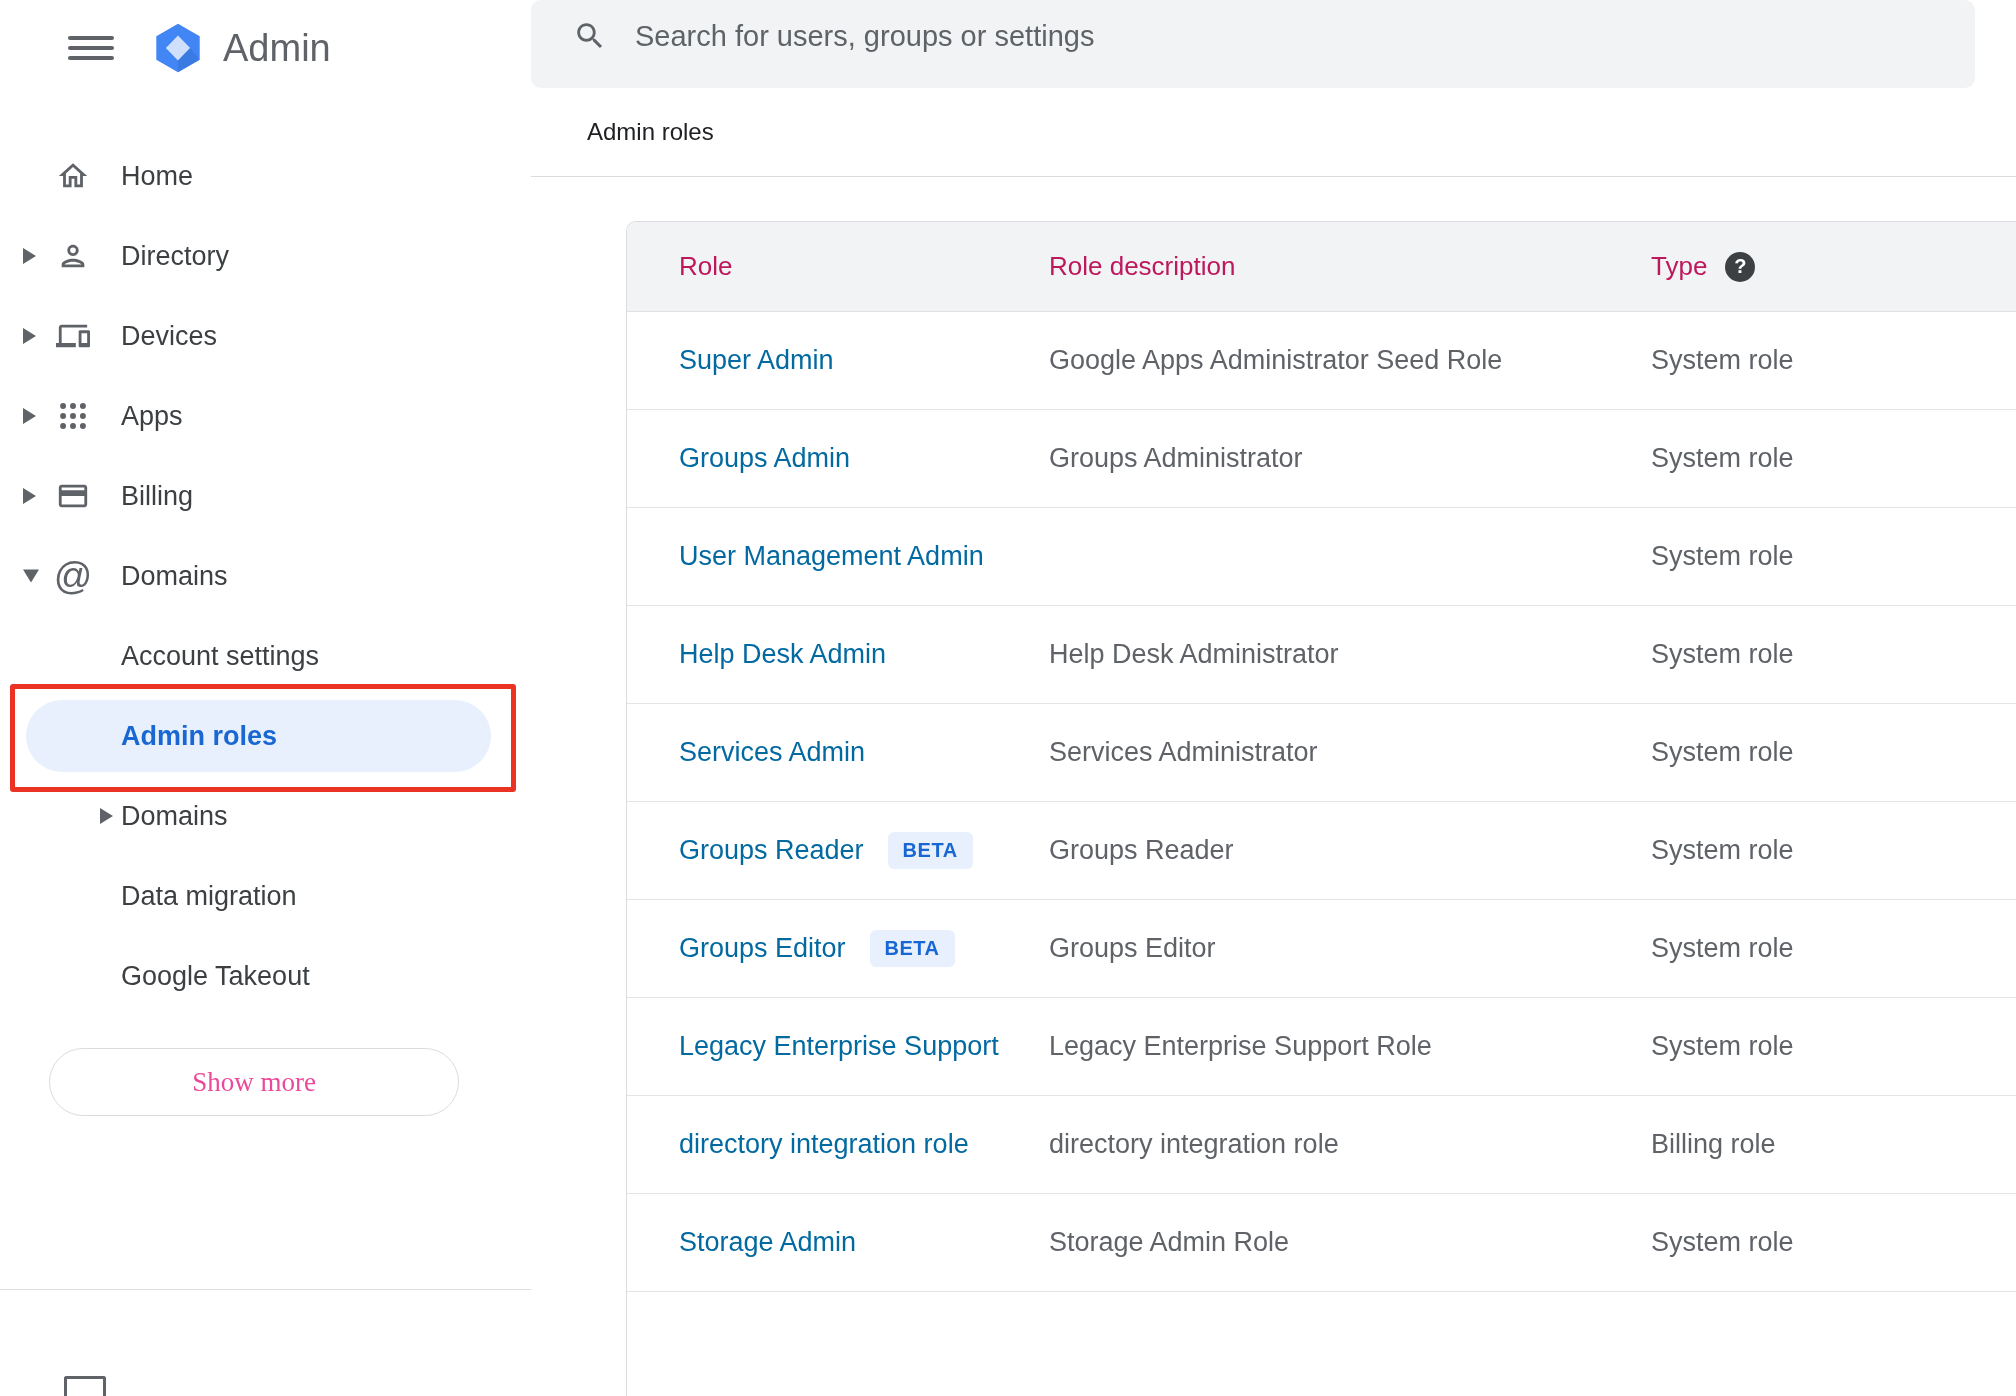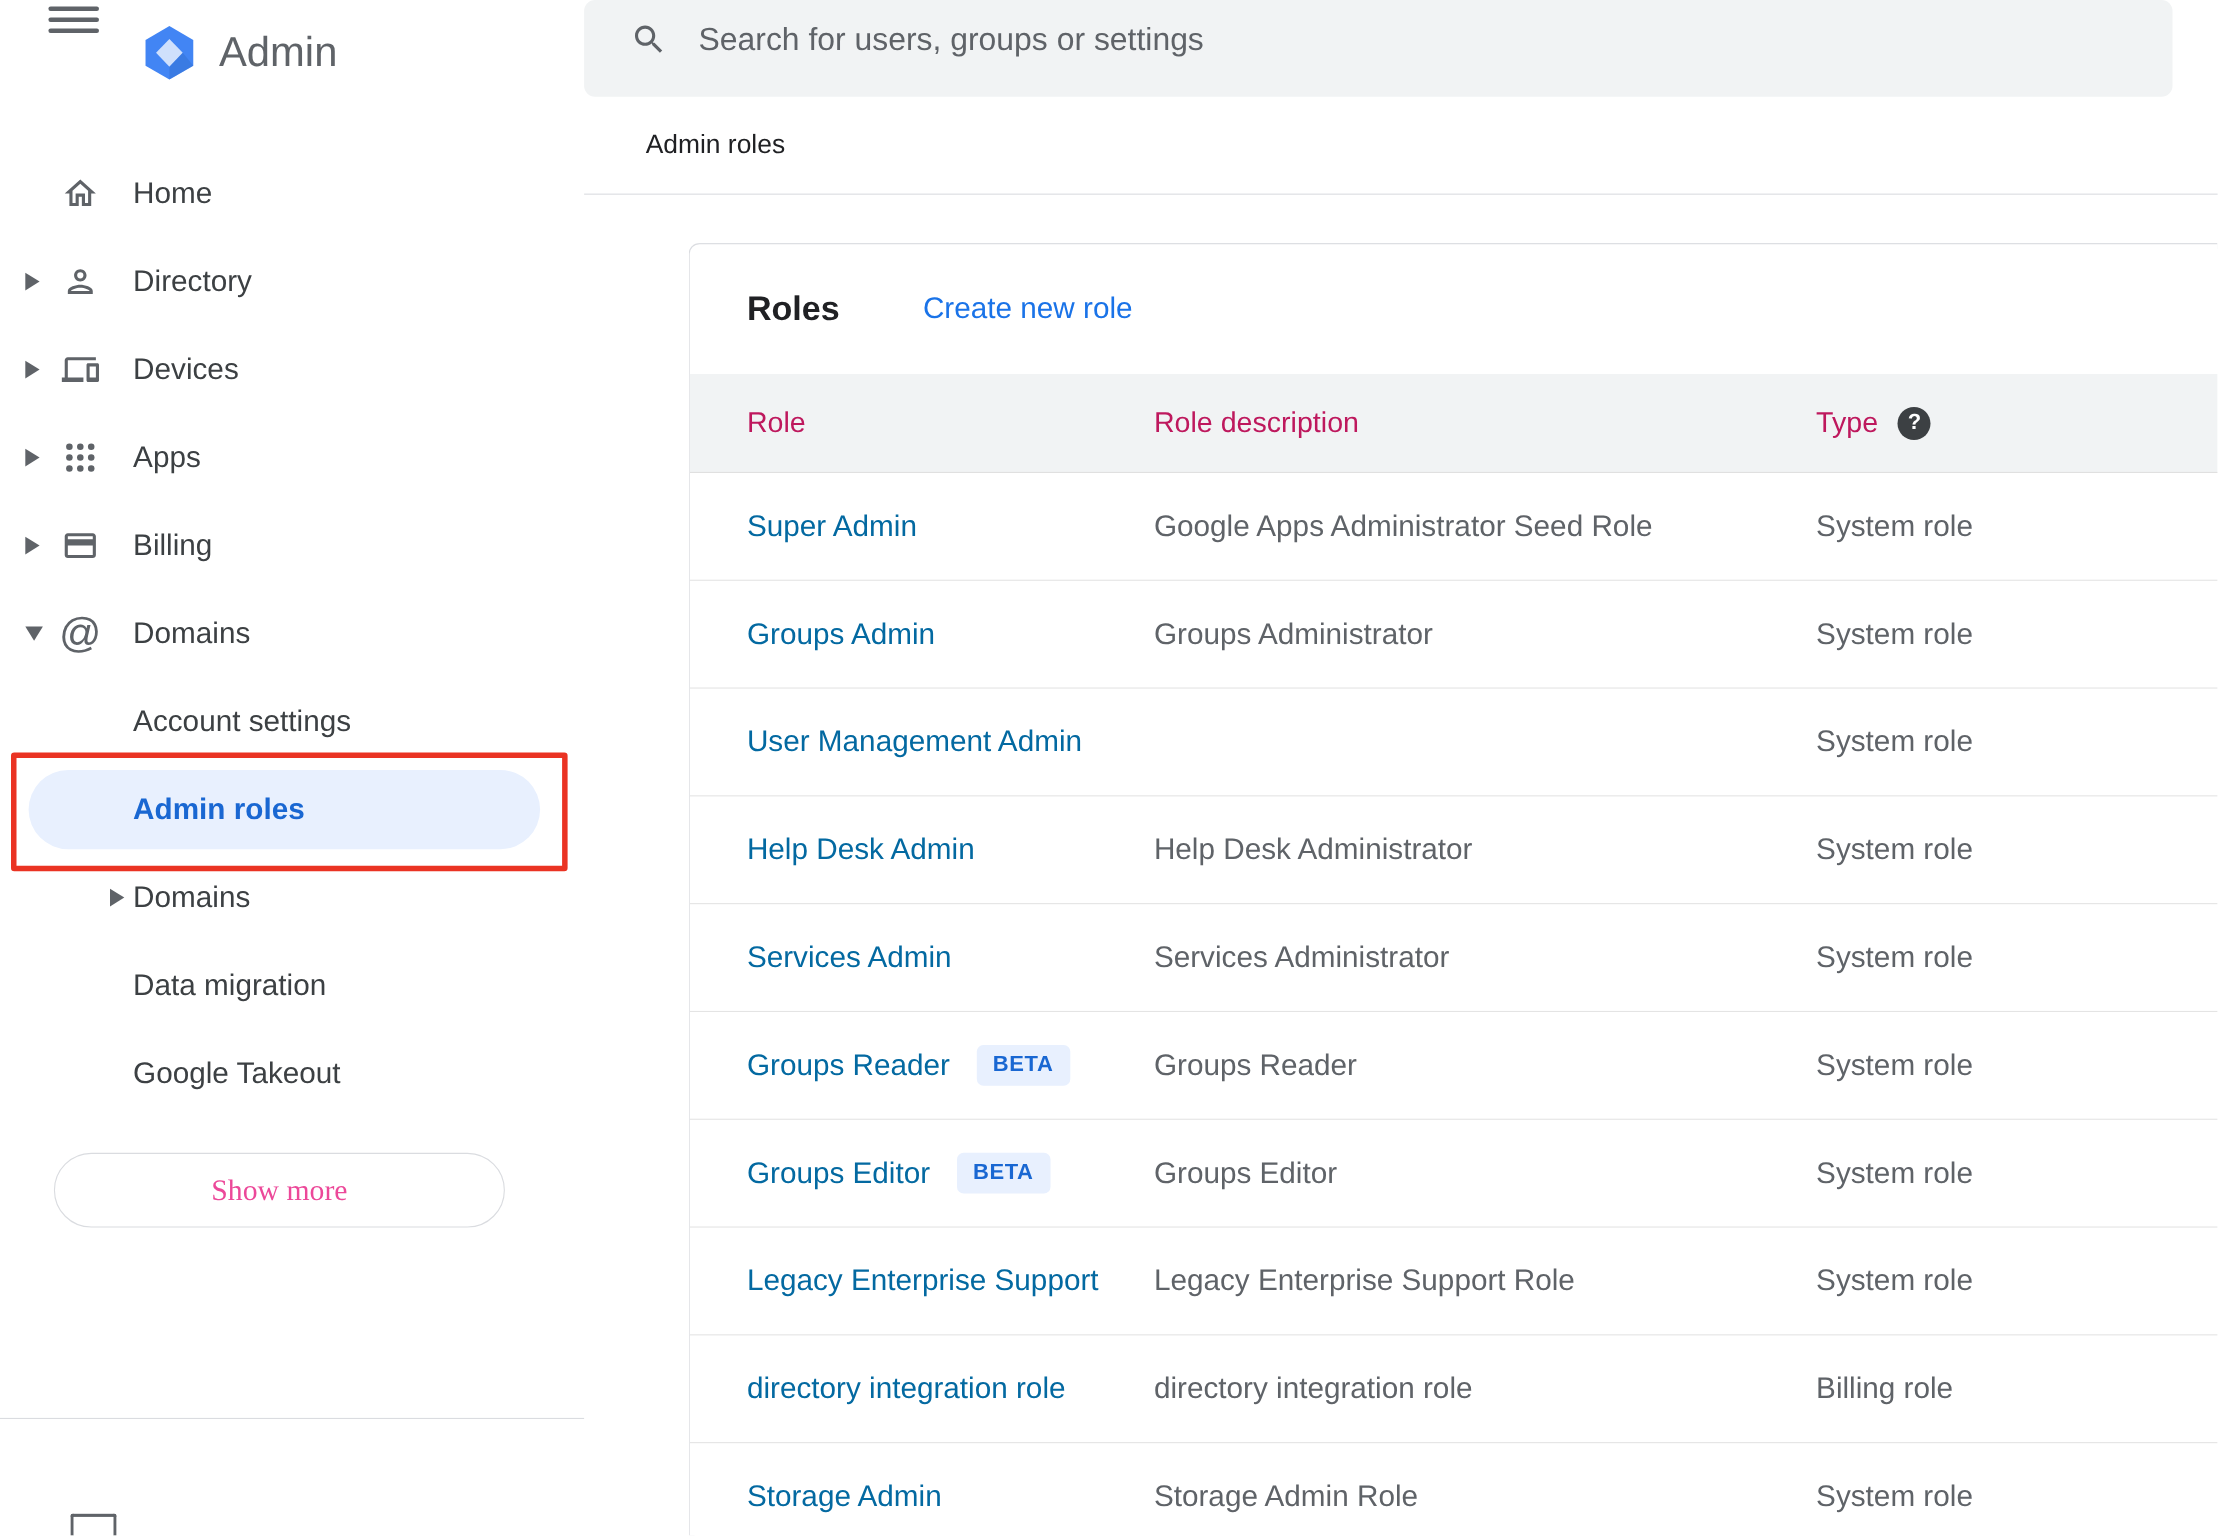--- a/index.html
+++ b/index.html
@@ -1,21 +1,21 @@
 <!DOCTYPE html>
 <html><head>
 <meta charset="utf-8">
 <style>
   *{box-sizing:border-box;margin:0;padding:0}
   html,body{width:2016px;height:1396px;overflow:hidden;background:#fff;
     font-family:"Liberation Sans","DejaVu Sans",sans-serif;color:#202124}
 
   
   .sidebar{position:absolute;left:0;top:0;width:531px;height:100%;background:#fff}
-  .sidebar-header{display:flex;height:96px;padding-left:44px}
+  .sidebar-header{display:flex;align-items:center;height:96px;padding-left:68px}
   .hamburger{width:46px;height:36px;display:flex;flex-direction:column;justify-content:space-between;
     background:none;border:none;cursor:pointer;padding:6px 0}
   .hamburger div{height:4px;background:#5f6368;border-radius:2px}
   .logo{display:flex;align-items:center;margin-left:36px;cursor:pointer}
   .logo svg{width:56px;height:56px}
   .logo-text{font-size:38px;color:#5f6368;margin-left:17px}
 
   .nav{position:absolute;top:136px;left:0;right:0}
   .nav-item{position:relative;height:80px;cursor:pointer}
   .nav-label{position:absolute;left:121px;top:50%;transform:translateY(-50%);
@@ -195,24 +195,20 @@
             <path d="M15.5 14h-.79l-.28-.27C15.41 12.59 16 11.11 16 9.5 16 5.91 13.09 3 9.5 3S3 5.91 3 9.5 5.91 16 9.5 16c1.61 0 3.09-.59 4.23-1.57l.27.28v.79l5 5L20.49 19l-4.99-5zm-6 0C7.01 14 5 11.99 5 9.5S7.01 5 9.5 5 14 7.01 14 9.5 11.99 14 9.5 14z"></path>
           </svg>
       </span>
       <input placeholder="Search for users, groups or settings" style="">
     </div>
 
     <div class="breadcrumb">Admin roles</div>
     <div class="main-divider"></div>
 
     <section class="card">
-      <div class="card-header">
-        <h2 class="card-title">Roles</h2>
-        <a class="create-link">Create new role</a>
-      </div>
 
       <div class="thead">
         <div class="cell c-role">
           <span class="th">Role</span>
         </div>
         <div class="cell c-desc">
           <span class="th">Role description</span>
         </div>
         <div class="cell c-type">
           <span class="th">Type</span>

